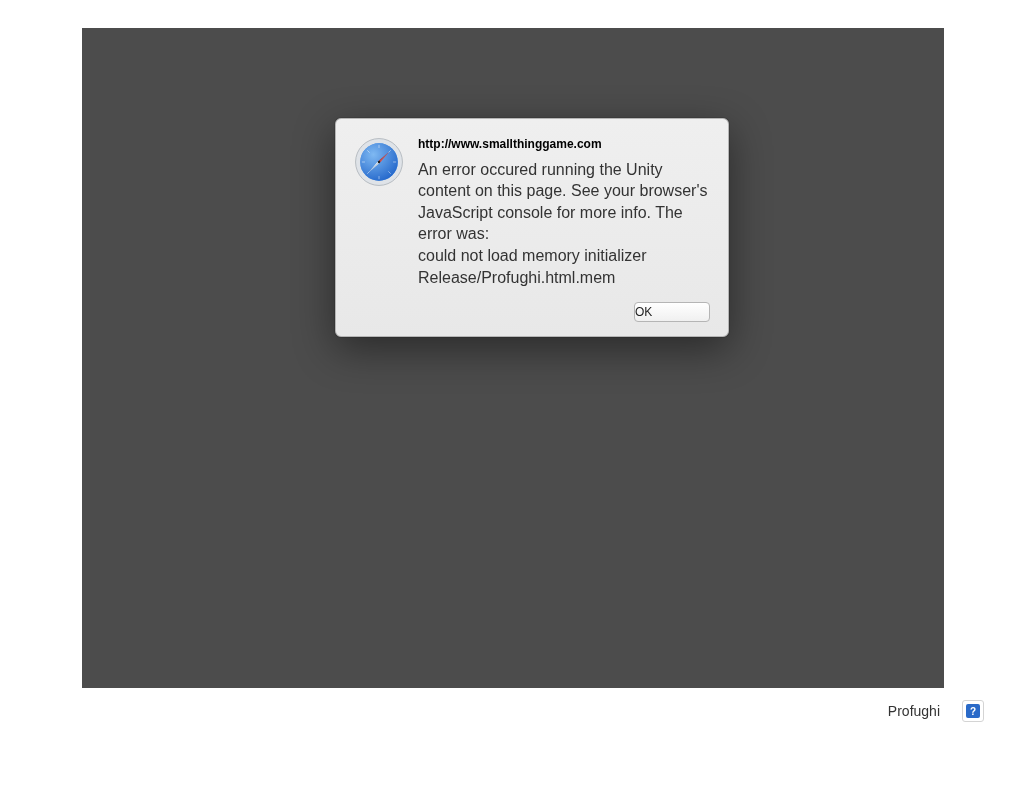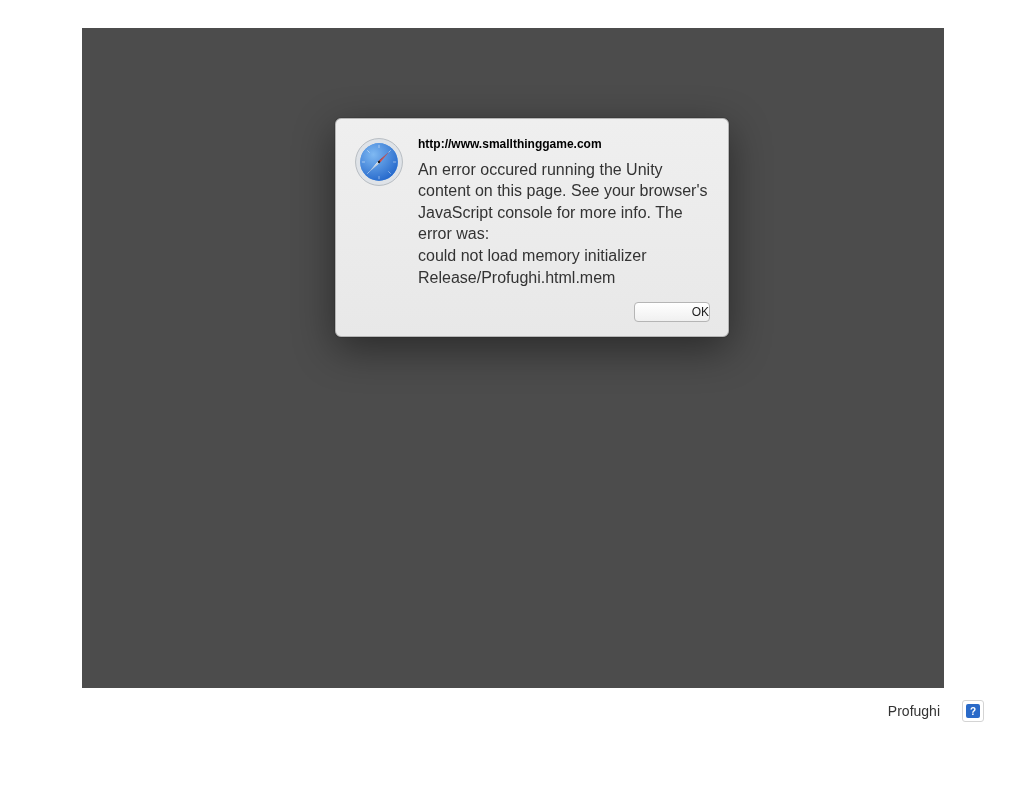--- a/index.html
+++ b/index.html
@@ -64,21 +64,21 @@
     margin-top: 14px;
   }
   
   .ok-button {
     background: linear-gradient(#ffffff, #f0f0f0);
     border: 1px solid #b5b5b5;
     border-radius: 4px;
     padding: 2px 0;
     width: 76px;
     font-size: 12px;
-    text-align: right;
+    text-align: left;
     cursor: pointer;
     color: #222;
   }
   
   .footer {
     position: absolute;
     right: 40px;
     top: 700px;
     display: flex;
     align-items: center;

